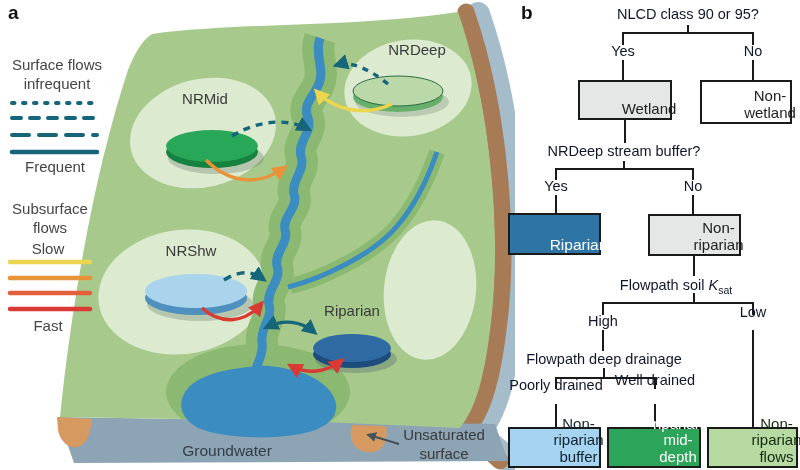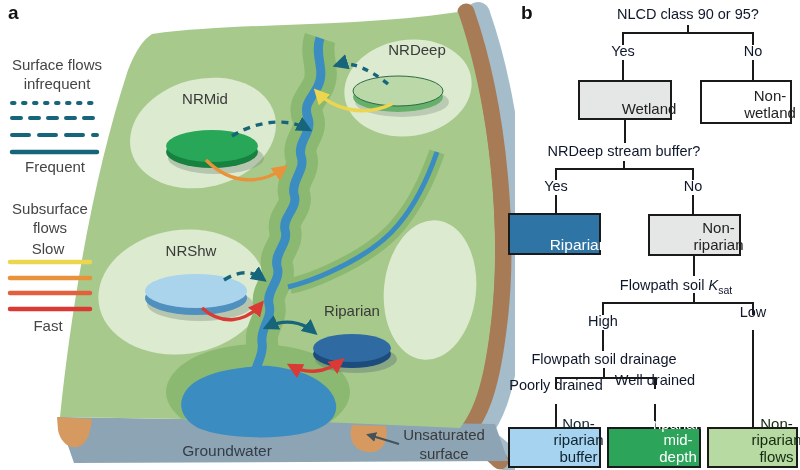--- a/index.html
+++ b/index.html
@@ -168,21 +168,21 @@
     <span>Riparian</span>
     </div>
   <div class="bx f-gray" style="left:648px;top:214px;width:93px;height:42px">
     <span>Non-riparian</span>
     </div>
 
   <div class="lbl ksat" style="left:676px;top:277px"><span>Flowpath soil </span><i>K</i><sub>sat</sub></div>
   <div class="lbl" style="left:603px;top:313px">High</div>
   <div class="lbl" style="left:753px;top:304px">Low</div>
 
-  <div class="lbl" style="left:604px;top:351px">Flowpath soil drainage</div>
+  <div class="lbl" style="left:604px;top:351px">Flowpath deep drainage</div>
   <div class="lbl" style="left:556px;top:377px">Poorly drained</div>
   <div class="lbl" style="left:655px;top:372px">Well drained</div>
 
   <div class="bx f-lblue" style="left:508px;top:427px;width:93px;height:41px">
     <span>Non-riparian</span>
     <span>buffer</span>
     </div>
   <div class="bx f-green" style="left:607px;top:427px;width:94px;height:41px">
     <span>Non-riparian</span>
     <span>mid-depth</span>

